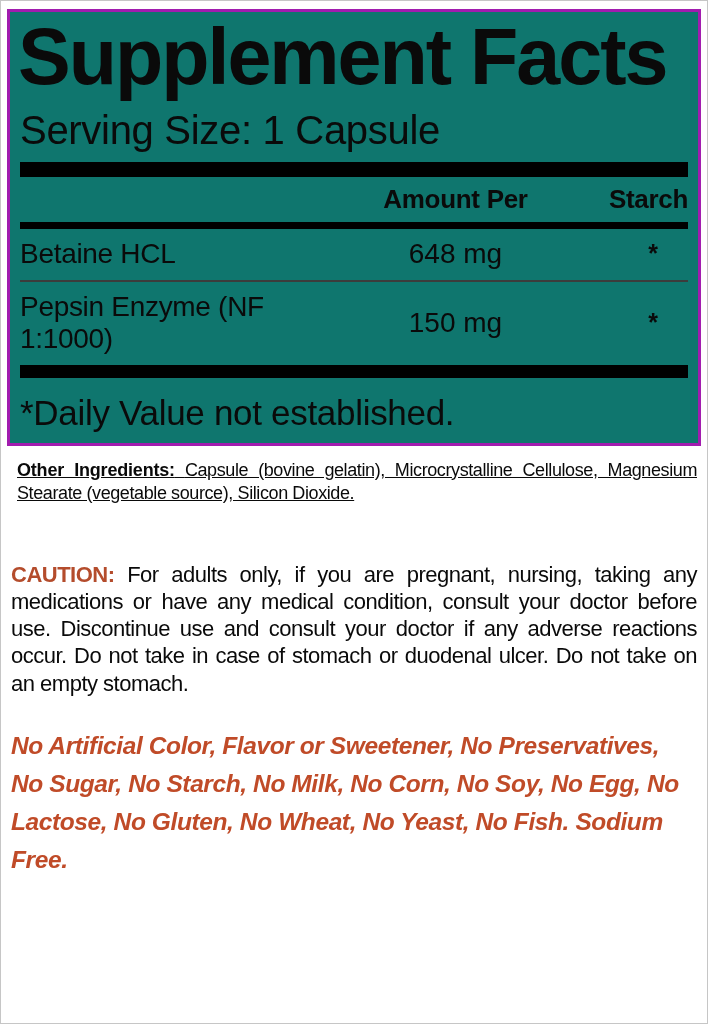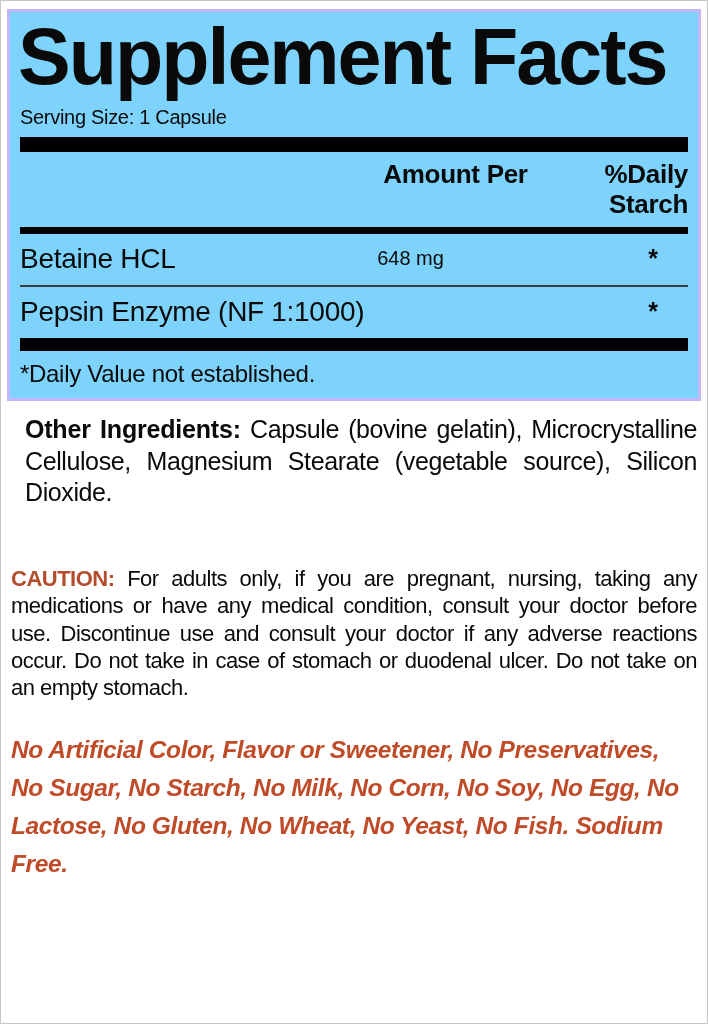--- a/index.html
+++ b/index.html
@@ -10,63 +10,64 @@
     background: #ffffff;
     font-family: "Liberation Sans", sans-serif;
     color: #0a0a0a;
     overflow: hidden;
     position: relative;
   }
 
   
   .facts-box {
     margin: 8px 6px 0 6px;
-    border: 3px solid #c4b5fd;
+    border: 3px solid #a21caf;
     padding: 2px 10px 5px 10px;
-    background: #7dd3fc;
+    background: #0f766e;
   }
   .sf-title {
     font-size: 79px;
     font-weight: bold;
     letter-spacing: -2px;
     line-height: 0.98;
     margin: 4px 0 10px -2px;
     white-space: nowrap;
   }
   .serving-line {
-    font-size: 20px;
+    font-size: 40px;
     line-height: 1.26;
     letter-spacing: -0.3px;
   }
   .bar { background: #000; }
   .bar-thick { height: 15px; margin-top: 6px; }
   .bar-mid   { height: 7px; }
   .bar-foot  { height: 13px; }
   .rule-thin { height: 2px; background: #3c3c3c; }
 
-  .hdr-row { display: flex; padding: 7px 0 8px; }
+  .hdr-row { display: flex; align-items: flex-end; padding: 7px 0 8px; }
   .flex-spacer { flex: 1; }
   .col-amount { width: 185px; text-align: center; }
   .col-dv { width: 140px; text-align: right; }
   .hdr-text { font-weight: bold; font-size: 26px; line-height: 1.16; letter-spacing: -0.3px; }
 
-  .nutrient-row { display: flex; align-items: center; padding: 9px 0 10px; gap: 45px; }
+  .nutrient-row { display: flex; align-items: center; padding: 9px 0 10px; }
   .nutrient-name { flex: 1; font-size: 28px; letter-spacing: -0.3px; }
-  .nutrient-amount { width: 185px; text-align: center; font-size: 20px; }
+  .nutrient-amount { width: 185px; text-align: center; font-size: 28px; }
   .nutrient-dv { width: 140px; text-align: right; padding-right: 30px; font-size: 25px; font-weight: bold; }
 
-  .footnote { font-size: 24px; padding: 9px 0 5px; letter-spacing: -0.3px; }
+  .footnote { font-size: 35px; padding: 15px 0 5px; letter-spacing: -0.3px; }
 
   
   .other-ingredients {
-    margin: 13px 10px 0 24px;
-    font-size: 25px;
+    margin: 13px 10px 0 16px;
+    font-size: 18px;
     line-height: 1.27;
     text-align: justify;
     letter-spacing: -0.4px;
+    text-decoration: underline;
   }
   .other-ingredients b { letter-spacing: -0.2px; }
 
   
   .caution {
     margin: 56px 10px 0 10px;
     font-size: 22px;
     line-height: 1.24;
     text-align: justify;
     letter-spacing: -0.5px;
@@ -93,37 +94,37 @@
     <div class="serving-line">Serving Size: 1 Capsule</div>
 
     <div class="bar bar-thick"></div>
 
     <div class="hdr-row">
       <div class="flex-spacer"></div>
       <div class="col-amount">
         <div class="hdr-text">Amount Per</div>
       </div>
       <div class="col-dv">
-        <div class="hdr-text">%Daily</div>
         <div class="hdr-text">Starch</div>
       </div>
     </div>
 
     <div class="bar bar-mid"></div>
 
     <div class="nutrient-row">
       <div class="nutrient-name">Betaine HCL</div>
       <div class="nutrient-amount">648 mg</div>
       <div class="nutrient-dv">*</div>
     </div>
 
     <div class="rule-thin"></div>
 
     <div class="nutrient-row">
       <div class="nutrient-name">Pepsin Enzyme (NF 1:1000)</div>
+      <div class="nutrient-amount">150 mg</div>
       <div class="nutrient-dv">*</div>
     </div>
 
     <div class="bar bar-foot"></div>
 
     <div class="footnote">*Daily Value not established.</div>
   </div>
 
   <p class="other-ingredients"><b>Other Ingredients:</b> <span>Capsule (bovine gelatin), Microcrystalline Cellulose, Magnesium Stearate (vegetable source), Silicon Dioxide.</span></p>
 

